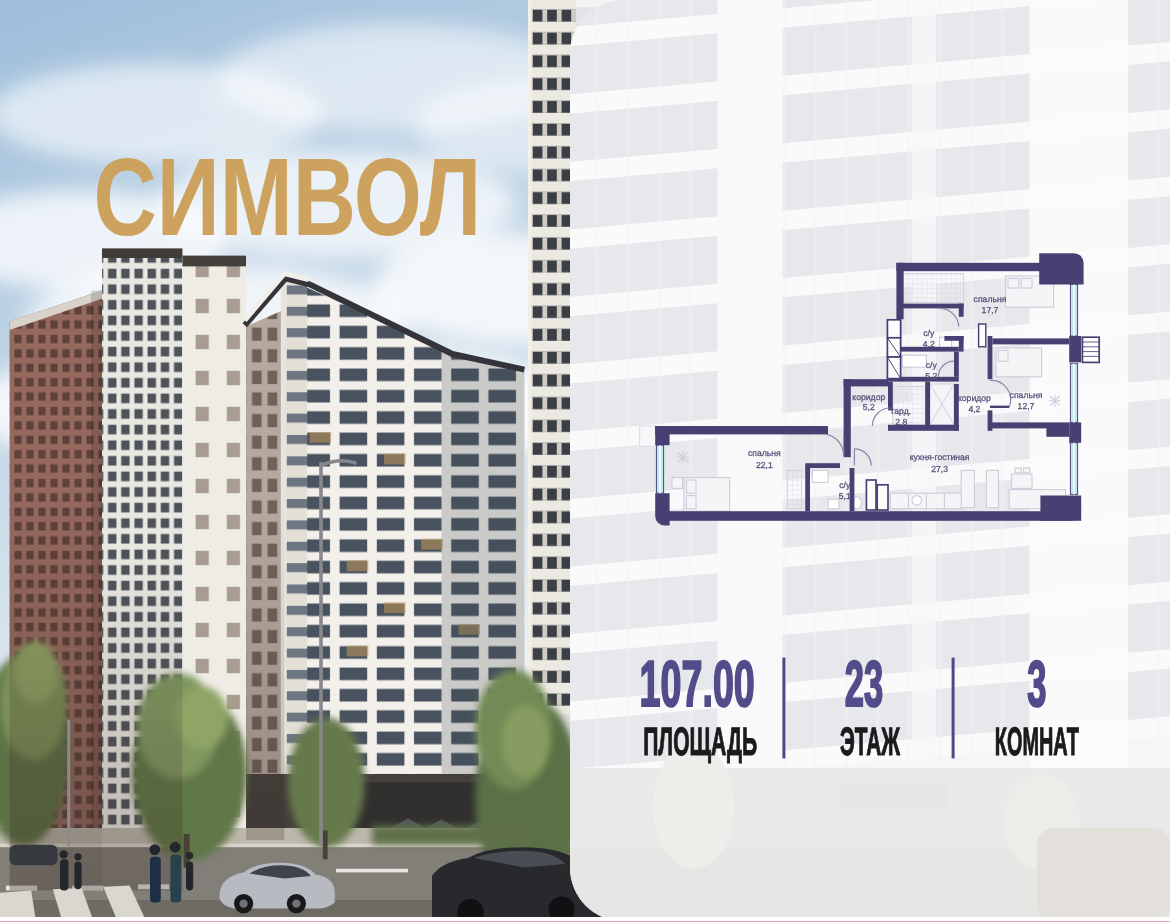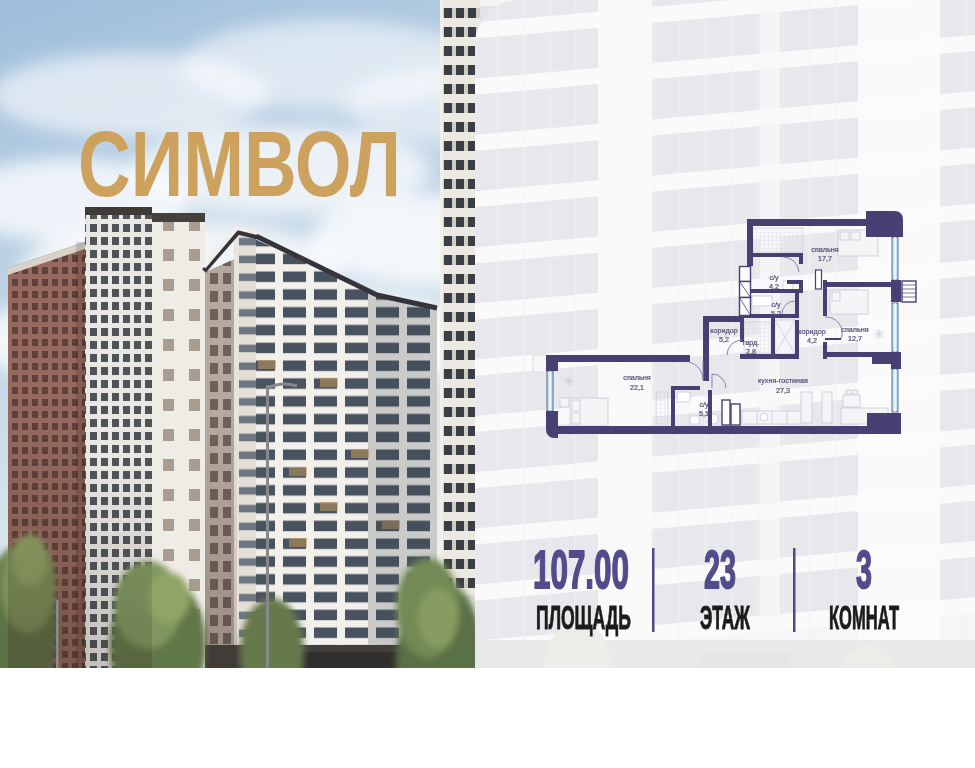--- a/index.html
+++ b/index.html
@@ -1,16 +1,16 @@
 <!DOCTYPE html>
 <html><head>
 <meta charset="utf-8">
 <style>
 html,body{margin:0;padding:0}
-.stage{position:relative;width:975px;height:668px;overflow:hidden;background:#be185d;font-family:"Liberation Sans",sans-serif}
+.stage{position:relative;width:975px;height:764px;overflow:hidden;background:#be185d;font-family:"Liberation Sans",sans-serif}
 .stage svg{position:absolute;left:0;top:0}
 </style>
 </head>
 <body>
 <div class="stage">
 
 <svg id="photo" width="975" height="768" viewBox="0 0 975 768">
 <defs>
 <linearGradient id="sky" x1="0" y1="0" x2="0.45" y2="1">
 <stop offset="0" stop-color="#9fbedb"></stop>

